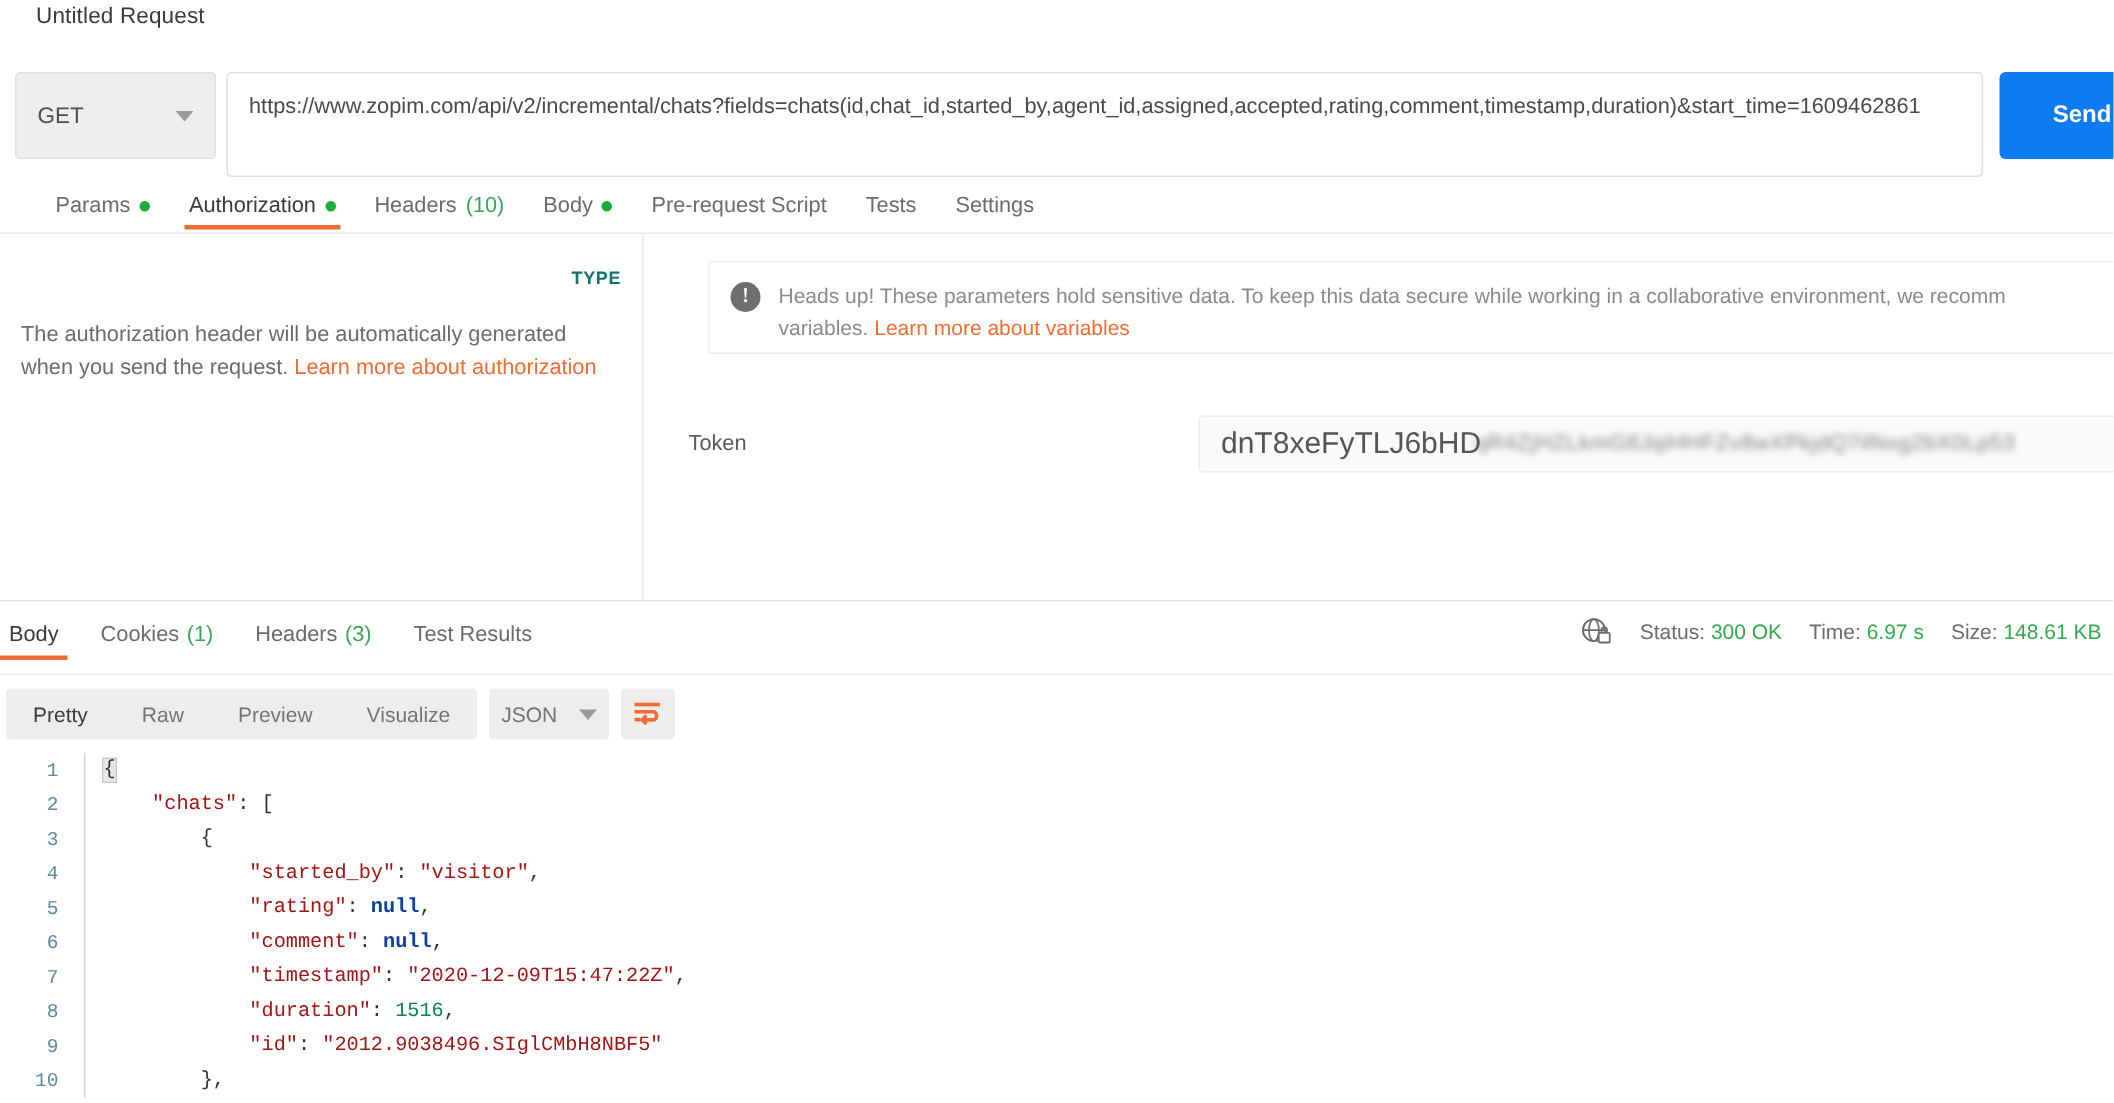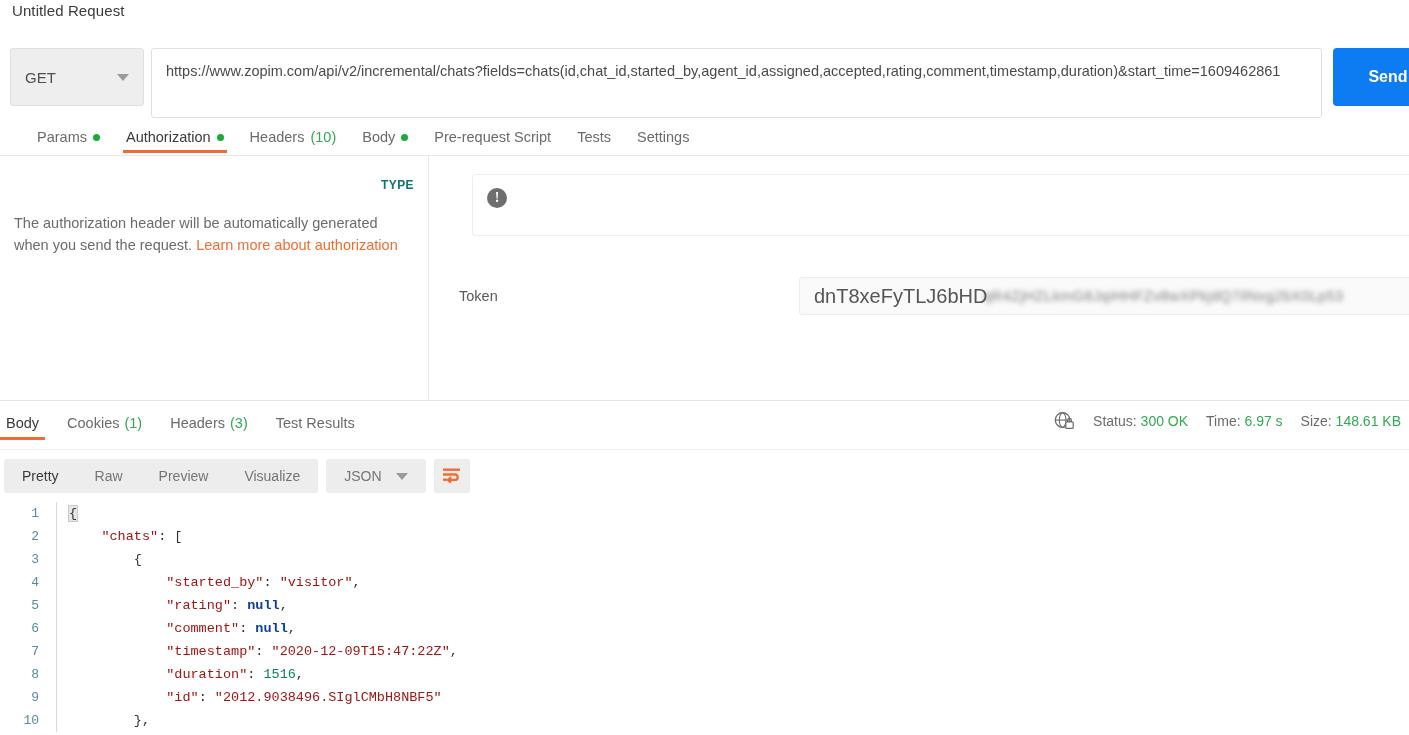--- a/index.html
+++ b/index.html
@@ -7,21 +7,21 @@
     margin: 0; padding: 0;
     width: 1409px; height: 735px;
     background: #ffffff;
     font-family: "Liberation Sans", sans-serif;
     overflow: hidden;
   }
   .app { position: relative; width: 1409px; height: 735px; background:#fff; }
 
   
   .req-title {
-    position: absolute; left: 12px; top: 2px;
+    position: absolute; left: 24px; top: 2px;
     font-size: 15px; color: #3a3a3a; letter-spacing: .1px;
   }
 
   
   .urlbar { position: absolute; left: 10px; top: 48px; height: 58px; width: 1399px; }
   .method-box {
     position: absolute; left: 0; top: 0; width: 134px; height: 58px;
     background: #eeeeee; border: 1px solid #e0e0e0; border-radius: 3px;
     display: flex; align-items: center; padding: 18px 14px;
   }
@@ -102,21 +102,21 @@
   .globe-lock { width: 22px; height: 22px; display: block; }
 
   .resp-sep2 { position: absolute; left: 0; top: 449px; width: 1409px; height: 1px; background: #ececec; }
 
   
   .viewer-tools { position: absolute; left: 4px; top: 458px; height: 36px; display: flex; align-items: center; gap: 8px; }
   .seg { background: #ededed; border-radius: 3px; height: 34px; display: flex; align-items: center; }
   .seg .it { padding: 0 18px; font-size: 14px; color: #757575; height: 34px; display: flex; align-items: center; }
   .seg .it.active { color: #3a3a3a; }
   .fmt-sel { background: #ededed; border-radius: 3px; height: 34px; display: flex; align-items: center;
-             gap: 14px; padding: 0 18px; }
+             gap: 14px; padding: 0 8px; }
   .fmt-sel .v { font-size: 14px; color: #757575; }
   .wrap-btn { background: #ededed; border-radius: 3px; height: 34px; width: 36px;
               display: flex; align-items: center; justify-content: center; }
 
   
   .code { position: absolute; left: 0; top: 502px; width: 1409px; height: 233px; overflow: hidden;
           font-family: "Liberation Mono", monospace; font-size: 13.5px; }
   .code-row { display: flex; height: 23px; align-items: center; }
   .ln { width: 48px; text-align: right; color: #5b8a9e; padding-right: 9px; flex-shrink: 0; font-size: 13px; }
   .fold { width: 1px; background: #d8d8d8; align-self: stretch; margin-left: 8px; }
@@ -178,20 +178,24 @@
     <div class="type-label">TYPE</div>
     <div class="auth-desc">
       <span>The authorization header will be automatically generated when you send the request. </span><span class="lnk">Learn more about authorization</span>
     </div>
   </div>
   <div class="vdivider"></div>
 
   <div class="auth-right">
     <div class="headsup">
       <div class="excl">!</div>
+      <div class="headsup-txt">
+        <span>Heads up! These parameters hold sensitive data. To keep this data secure while working in a collaborative environment, we recomm</span><br>
+        <span>variables. </span><span class="lnk">Learn more about variables</span>
+      </div>
     </div>
     <div class="token-row">
       <div class="token-label">Token</div>
       <div class="token-field">
         <span class="token-visible">dnT8xeFyTLJ6bHD</span>
           <span class="token-blur">qR4ZjHZLkmG8JqiHHFZv8wXPkjdQ7ilNxg2bX0Lp53</span>
       </div>
     </div>
   </div>
 

